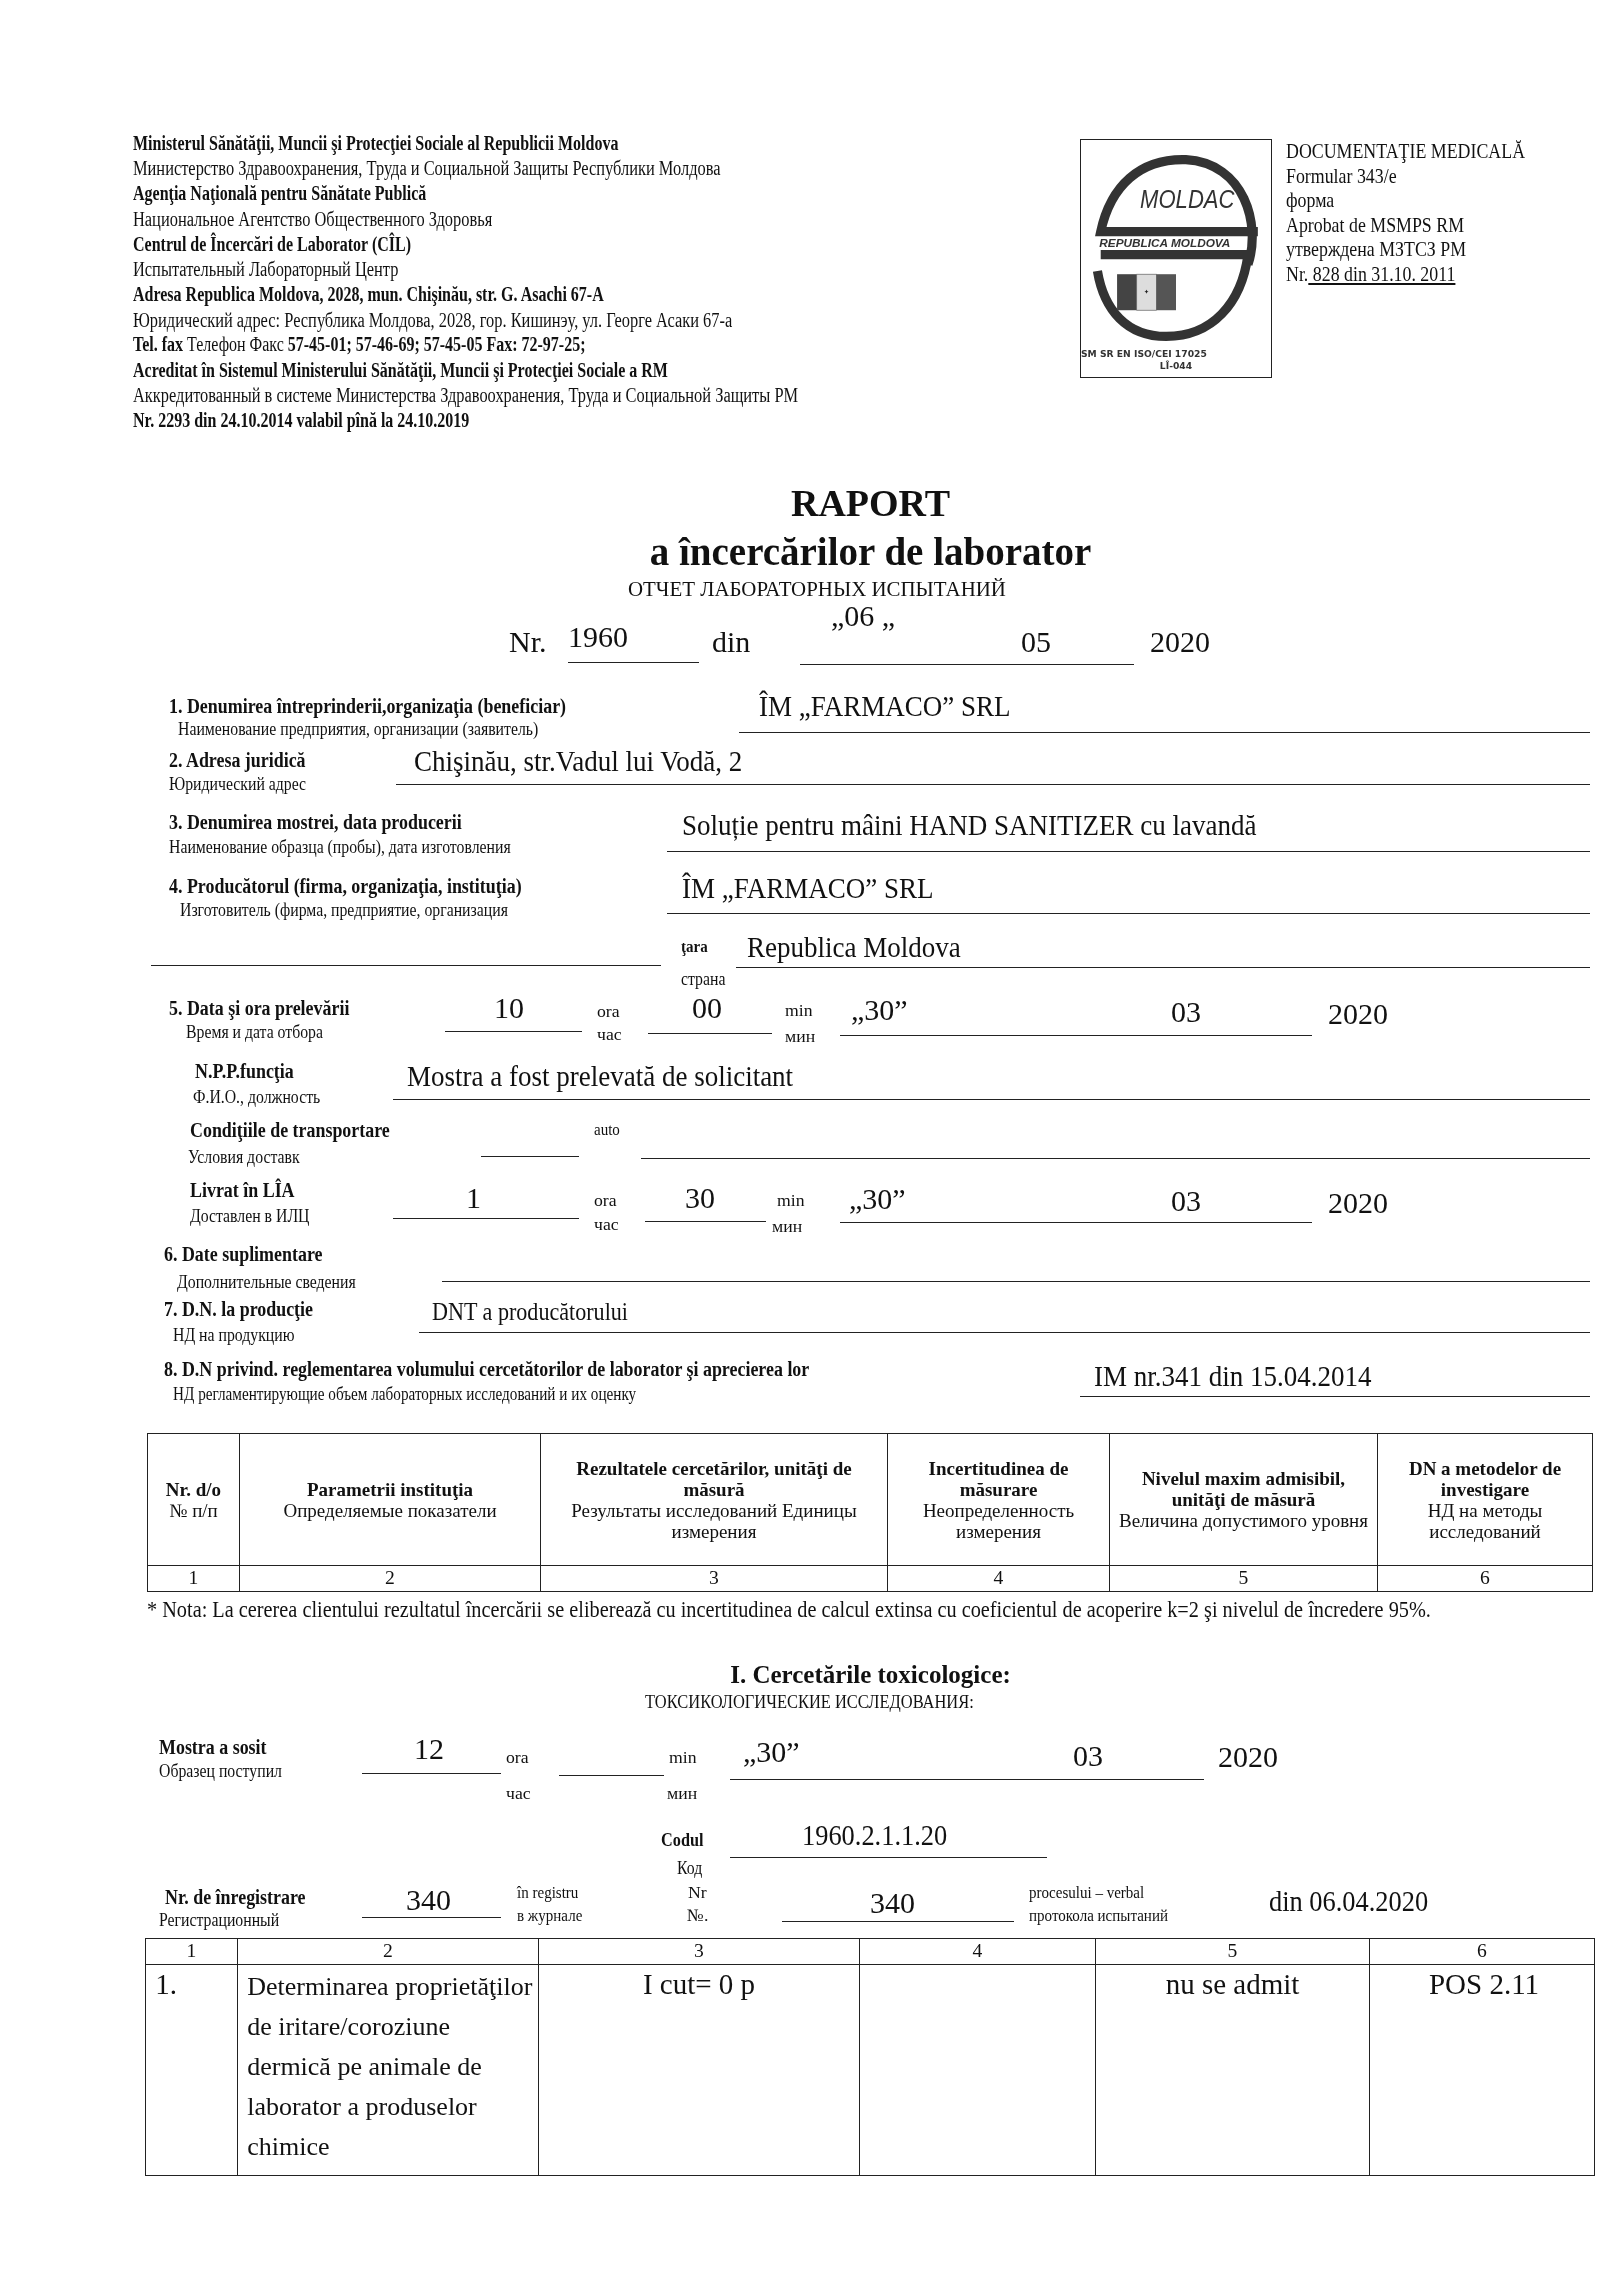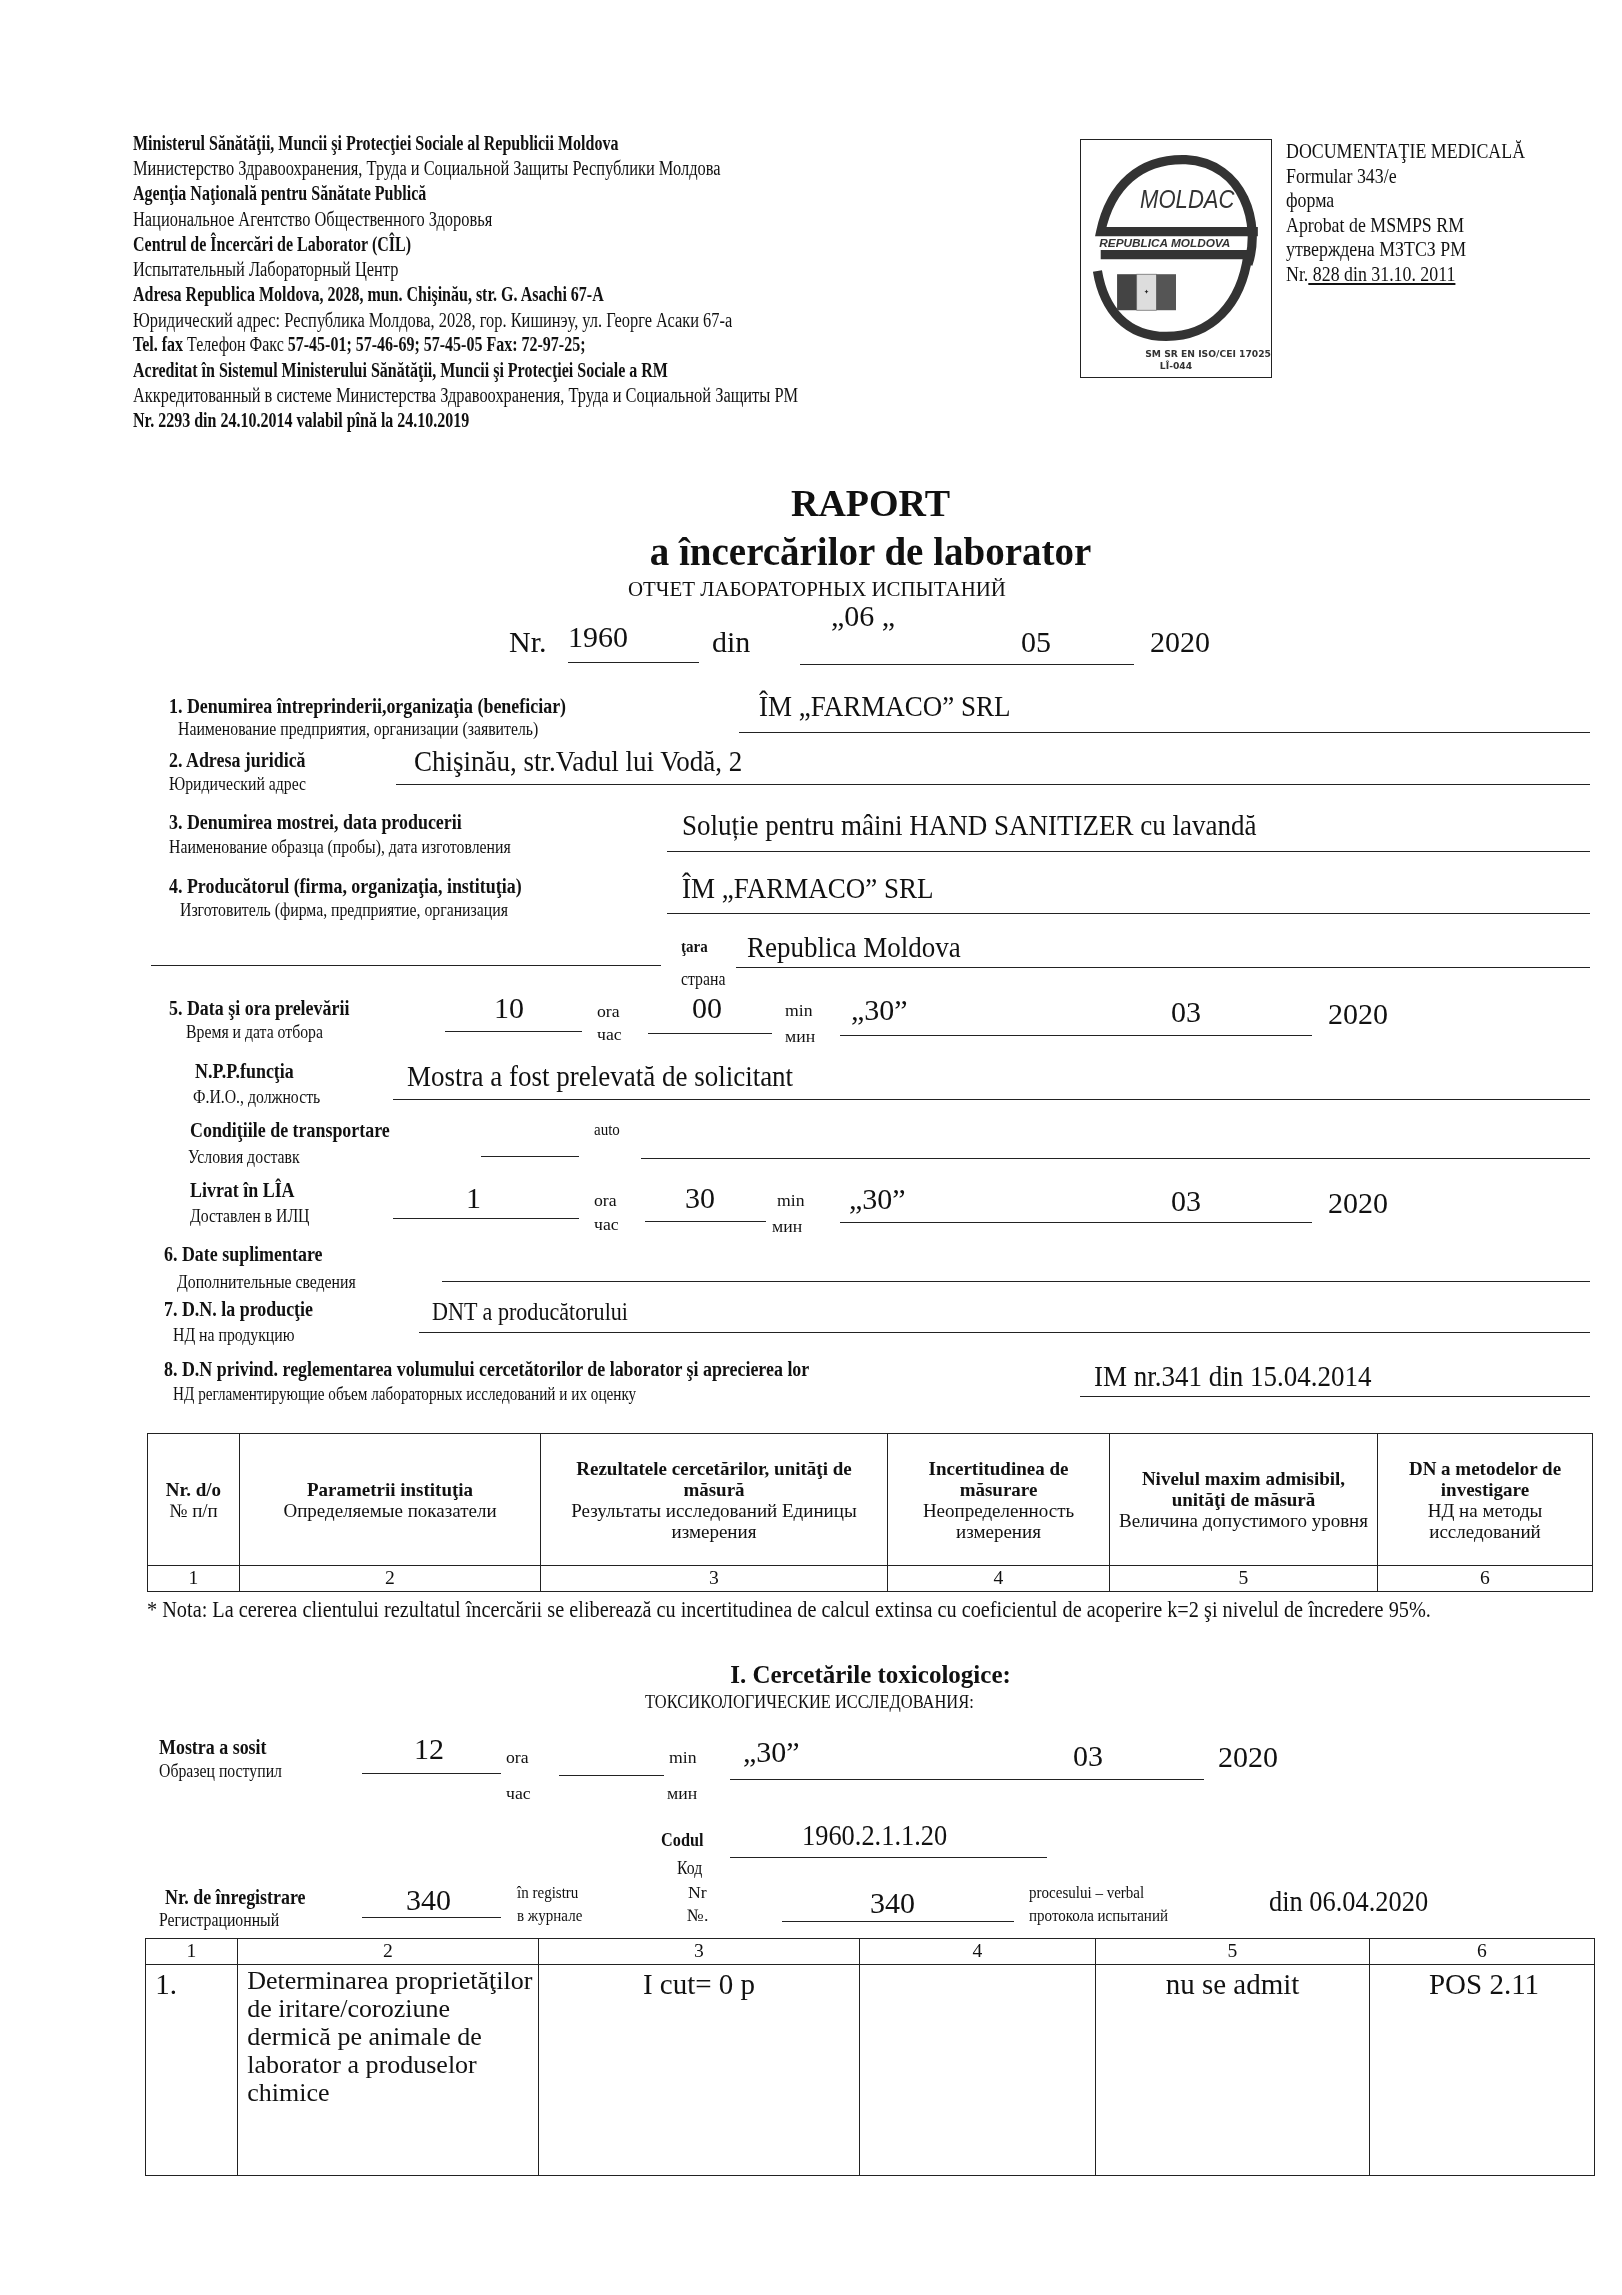--- a/index.html
+++ b/index.html
@@ -52,21 +52,21 @@
   <svg width="190" height="237" viewBox="0 0 290 362">
     <path d="M255 190 C 275 130, 250 35, 160 30 C 90 28, 45 70, 30 140 L 270 140" fill="none" stroke="#333" stroke-width="14"></path>
     <path d="M30 175 L 255 175 C 245 250, 200 300, 130 300 C 70 300, 35 260, 25 200" fill="none" stroke="#333" stroke-width="14"></path>
     <rect x="55" y="205" width="30" height="55" fill="#444"></rect>
     <rect x="85" y="205" width="30" height="55" fill="#ddd" stroke="#555" stroke-width="1"></rect>
     <rect x="115" y="205" width="30" height="55" fill="#555"></rect>
     <text x="100" y="235" font-size="10" text-anchor="middle" fill="#222">✦</text>
   </svg>
   <div class="abs" style="left:59px;top:44px;font-size:26px;font-style:italic;font-family:'Liberation Sans',sans-serif;color:#333;transform:scaleX(0.85);transform-origin:left top;">MOLDAC</div>
   <div class="abs" style="left:18.3px;top:96px;font-size:11.8px;font-style:italic;font-weight:bold;font-family:'Liberation Sans',sans-serif;color:#333;">REPUBLICA MOLDOVA</div>
-  <div class="abs" style="left:0;width:190px;text-align:right;top:208px;font-size:9.2px;font-weight:bold;font-family:'DejaVu Sans',sans-serif;color:#333;">SM SR EN ISO/CEI 17025</div>
+  <div class="abs" style="left:0;width:190px;text-align:left;top:208px;font-size:9.2px;font-weight:bold;font-family:'DejaVu Sans',sans-serif;color:#333;">SM SR EN ISO/CEI 17025</div>
   <div class="abs" style="left:0;width:190px;text-align:center;top:220px;font-size:9.2px;font-weight:bold;font-family:'DejaVu Sans',sans-serif;color:#333;">LÎ-044</div>
 </div>
 
 <div>
   <div class="abs cond" style="left:1286px;top:139px;font-size:21px;transform:scaleX(0.85);">DOCUMENTAŢIE  MEDICALĂ</div>
   <div class="abs cond" style="left:1286px;top:164px;font-size:21px;transform:scaleX(0.85);">Formular 343/e</div>
   <div class="abs cond" style="left:1286px;top:188px;font-size:21px;transform:scaleX(0.85);">форма</div>
   <div class="abs cond" style="left:1286px;top:213px;font-size:21px;transform:scaleX(0.85);">Aprobat  de  MSMPS  RM</div>
   <div class="abs cond" style="left:1286px;top:237px;font-size:21px;transform:scaleX(0.85);">утверждена  МЗТСЗ  РМ</div>
   <div class="abs cond" style="left:1286px;top:262px;font-size:21px;transform:scaleX(0.85);">
@@ -295,21 +295,21 @@
       <tr class="nums" style="height:23.6px;">
     <td>1</td>
     <td>2</td>
     <td>3</td>
     <td>4</td>
     <td>5</td>
     <td>6</td>
   </tr>
   <tr style="height:211px;">
     <td style="text-align:left;padding-left:9.2px;">1.</td>
-    <td style="text-align:left;padding-left:9.2px;font-size:26px;line-height:28px;">Determinarea proprietăţilor de iritare/coroziune dermică pe animale de laborator a produselor chimice</td>
+    <td style="text-align:left;padding-left:9.2px;font-size:26px;line-height:40px;">Determinarea proprietăţilor de iritare/coroziune dermică pe animale de laborator a produselor chimice</td>
     <td>I cut= 0 p</td>
     <td></td>
     <td>nu se admit</td>
     <td style="text-align:center;padding-left:9.2px;">POS 2.11</td>
   </tr>
 </tbody>
   </table>
 
 
 </body></html>

